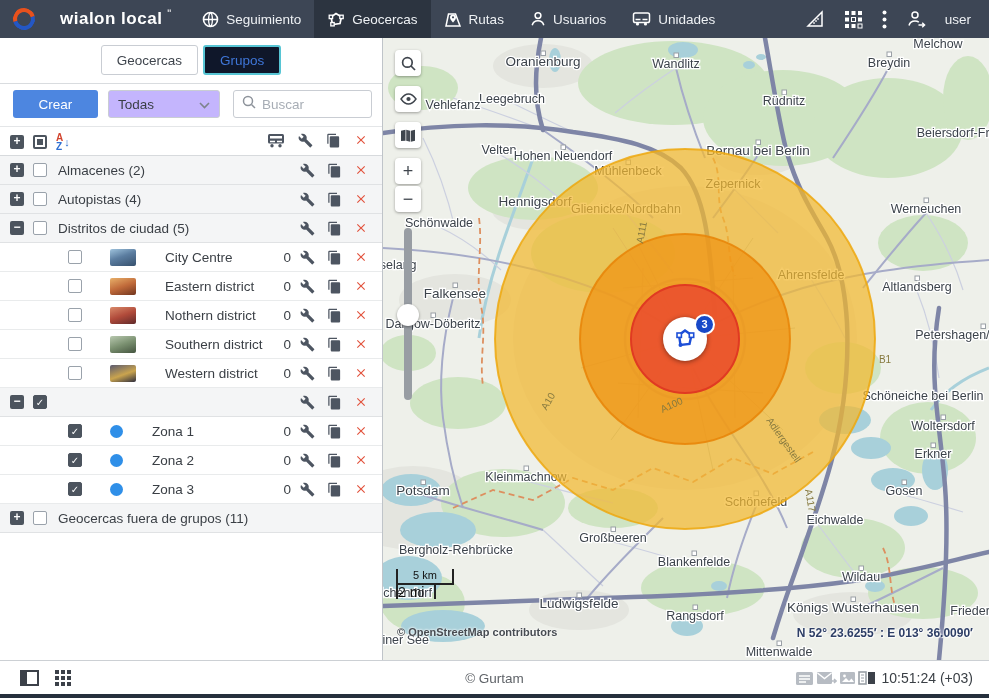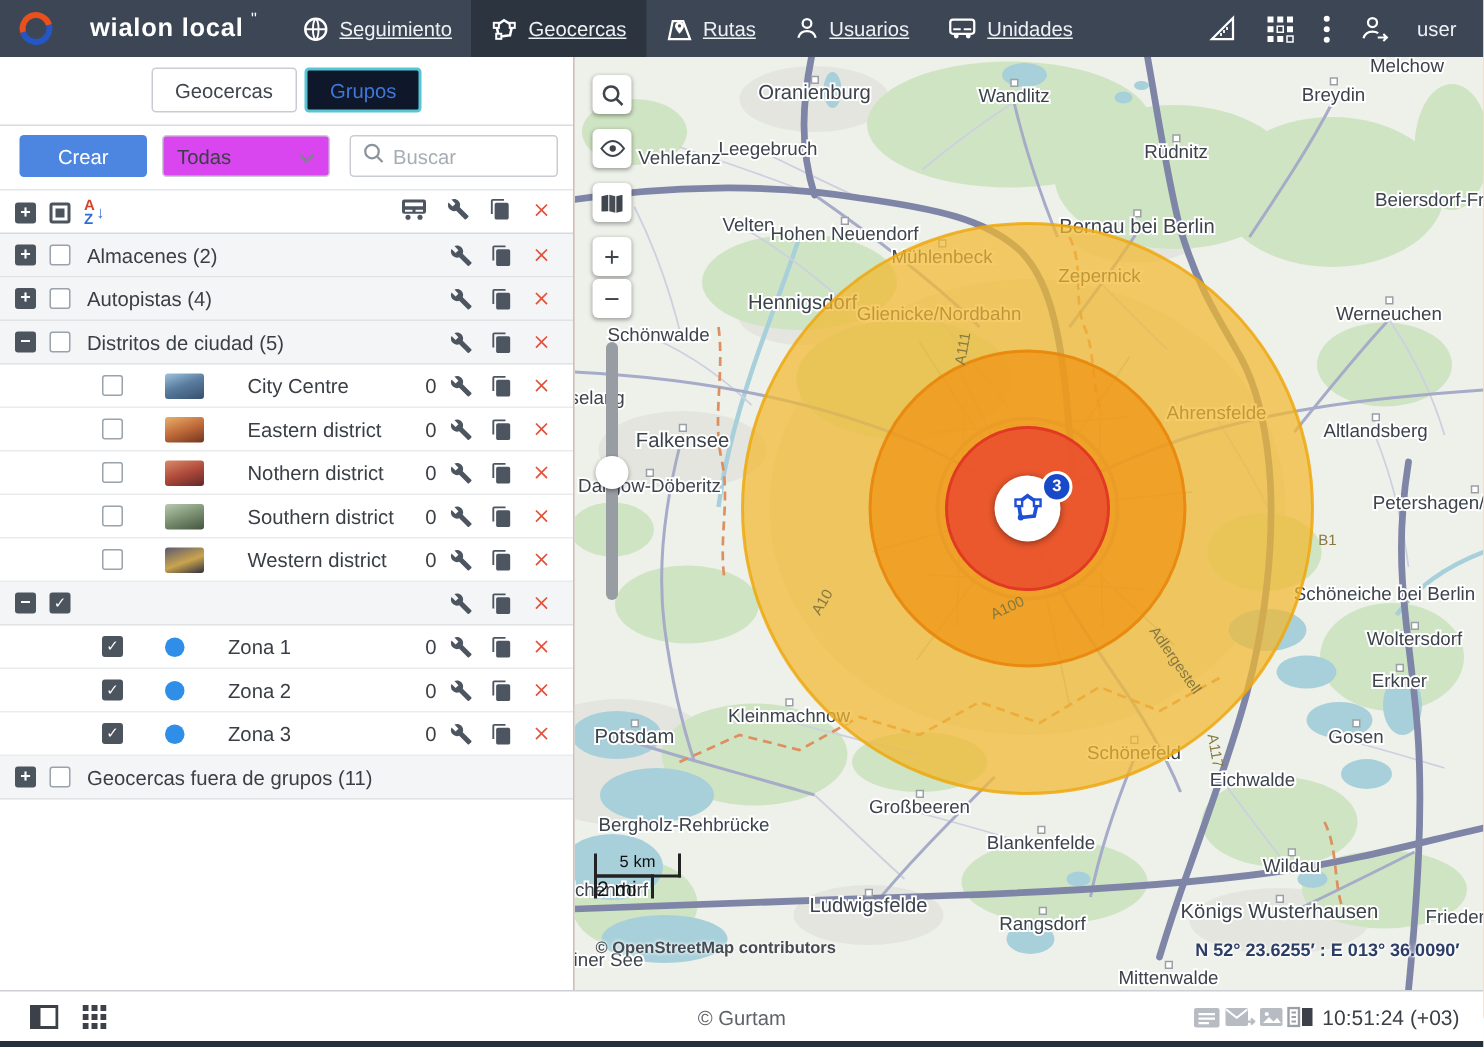--- a/index.html
+++ b/index.html
@@ -10,45 +10,45 @@
   
   .topbar { position:absolute; left:0; top:0; width:989px; height:38px;
     background:#3d4655; display:flex; align-items:center; z-index:40; }
   .logo { display:flex; align-items:center; gap:9px; padding:0 18px 0 13px; height:38px; }
   .logo-mark { width:22px; height:22px; border-radius:50%;
     border:4.5px solid #e8511d; border-right-color:#2457c5; border-bottom-color:#2457c5;
     transform:rotate(30deg); background:transparent; }
   .logo-text { color:#fff; font-size:17px; font-weight:700; letter-spacing:.5px;margin-left:16px; }
   .logo-accent { color:#fff; font-size:11px; margin-left:-4px; transform:translateY(-6px); }
   .nav-item { display:flex; align-items:center; gap:7px; height:38px; padding:0 13px;
-    color:#eef1f4; font-size:13.5px; cursor:pointer;text-decoration:underline; }
+    color:#eef1f4; font-size:13.5px; cursor:pointer; }
   .nav-item.active { background:#2c3440; }
   .nav-item svg { display:block; }
   .topbar-right { margin-left:auto; display:flex; align-items:center; gap:19px; padding-right:18px; }
   .tb-icon { display:flex; align-items:center; cursor:pointer; }
   .tb-user-label { color:#eef1f4; font-size:13.5px; }
 
   
   .main { position:absolute; left:0; top:38px; width:989px; height:622px; }
   .panel { position:absolute; left:0; top:0; width:383px; height:622px; background:#fff;
     border-right:1px solid #bfc4c9; z-index:20; }
   .mapwrap { position:absolute; left:383px; top:0; width:606px; height:641px;
-    overflow:hidden; background:#f97316; }
+    overflow:hidden; background:#7dd3fc; }
 
   
   .tabs { position:absolute; left:0; top:7px; width:100%; display:flex; justify-content:center; gap:5px; }
   .tab { height:30px; padding:0 15px; font-size:13.5px; background:#fff; color:#3f454d;
     border:1px solid #c9cdd3; border-radius:3px; font-family:inherit; cursor:pointer; }
   .tab.tab-active { background:#0f172a; color:#3f76d8; border:2px solid #57c5d4; }
   .panel-sep { position:absolute; left:0; top:45px; width:100%; height:1px; background:#d9dcdf; }
   .controls { position:absolute; left:0; top:52px; width:100%; height:28px; }
   .btn-create { position:absolute; left:13px; top:0; width:85px; height:28px; background:#4d86e0;
     color:#fff; border:none; border-radius:3px; font-size:13.5px; font-family:inherit; cursor:pointer; }
   .dd { position:absolute; left:108px; top:0; width:112px; height:28px; border:1px solid #c9cdd3;
-    border-radius:3px; background:#d946ef; display:flex; align-items:center; padding:0 9px;
+    border-radius:3px; background:#c4b5fd; display:flex; align-items:center; padding:0 9px;
     font-size:13.5px; color:#3a3f45; cursor:pointer; }
   .dd .chev { margin-left:auto; color:#7d838b; }
   .search { position:absolute; left:233px; top:0; width:139px; height:28px; border:1px solid #c9cdd3;
     border-radius:3px; background:#fff; display:flex; align-items:center; padding:0 8px; gap:6px; }
   .search input { border:none; outline:none; width:100%; font-size:13.5px; color:#3a3f45;
     font-family:inherit; background:transparent; }
   .search input::placeholder { color:#a7adb5; }
 
   .list-header { position:absolute; left:0; top:88px; width:100%; height:30px;
     border-top:1px solid #e4e6e8; border-bottom:1px solid #d7dadd; background:#fff; }

